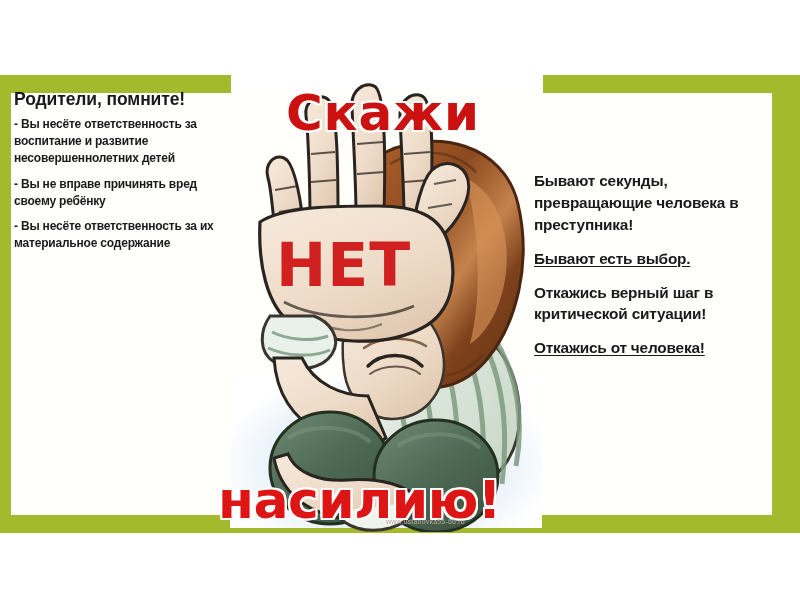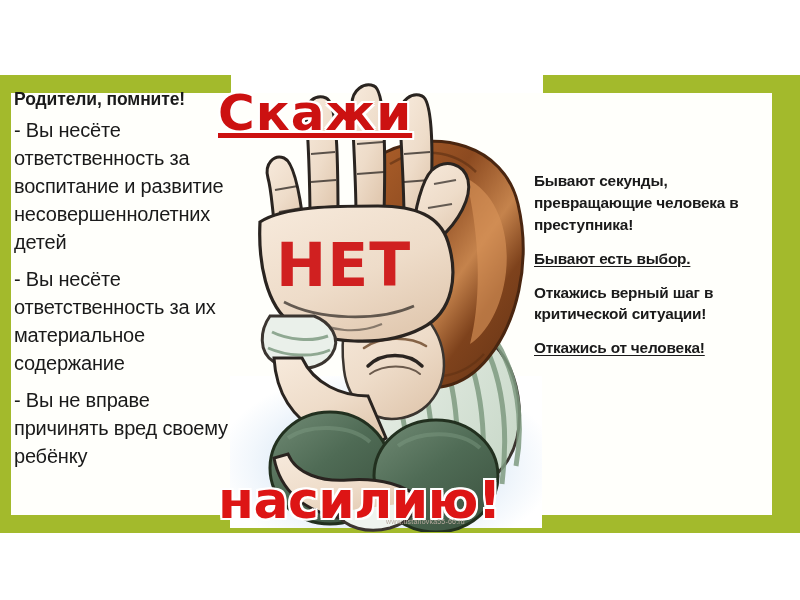--- a/index.html
+++ b/index.html
@@ -82,22 +82,22 @@
     color: #1a1a1a;
   }
   .col-left .heading {
     font-size: 17.5px;
     font-weight: bold;
     line-height: 1.28;
     margin: 0 0 6px 0;
     letter-spacing: -0.1px;
   }
   .col-left p {
-    font-size: 20px;
-    font-weight: normal;
+    font-size: 12px;
+    font-weight: bold;
     line-height: 1.40;
     margin: 0 4px 9px 0;
     letter-spacing: -0.2px;
   }
 
   
   .col-right {
     position: absolute;
     left: 526px;
     top: 170px;
@@ -131,32 +131,32 @@
     top: 310px;
     width: 312px;
     height: 152px;
     background: radial-gradient(ellipse 170px 96px at 50% 58%, #cfe3f4 0%, #ddeaf6 52%, #f2f7fc 80%, #ffffff 100%);
   }
   .poster-title {
     position: absolute;
     left: 0;
     top: 18px;
     width: 330px;
+    text-align: center;
     font-family: "DejaVu Sans", sans-serif;
     font-size: 50px;
     font-weight: bold;
     color: #CC1111;
     letter-spacing: 1px;
     text-shadow:
        2px 0 0 #ffffff, -2px 0 0 #ffffff,
        0 2px 0 #ffffff, 0 -2px 0 #ffffff,
        2px 2px 0 #ffffff, -2px -2px 0 #ffffff,
        2px -2px 0 #ffffff, -2px 2px 0 #ffffff;
     z-index: 6;
-    text-decoration: underline;
   }
   .poster-bottom-word {
     position: absolute;
     left: 0;
     top: 404px;
     width: 330px;
     font-family: "DejaVu Sans", sans-serif;
     font-size: 52px;
     font-weight: bold;
     color: #DD1515;
@@ -194,22 +194,22 @@
   <div class="frame-top-left"></div>
   <div class="frame-top-right"></div>
   <div class="frame-left"></div>
   <div class="frame-right"></div>
   <div class="frame-bottom"></div>
   <div class="page-inner"></div>
 
   <div class="col-left">
     <p class="heading">Родители, помните!</p>
     <p>- Вы несёте ответственность за воспитание и развитие несовершеннолетних детей</p>
+    <p>- Вы не вправе причинять вред своему ребёнку</p>
     <p>- Вы несёте ответственность за их материальное содержание</p>
-    <p>- Вы не вправе причинять вред своему ребёнку</p>
   </div>
 
   <div class="col-right">
     <p>Бывают секунды, превращающие человека в преступника!</p>
     <p class="underlined">Бывают есть выбор.</p>
     <p>Откажись верный шаг в критической ситуации!</p>
     <p class="underlined">Откажись от человека!</p>
   </div>
 
   <div class="poster">

